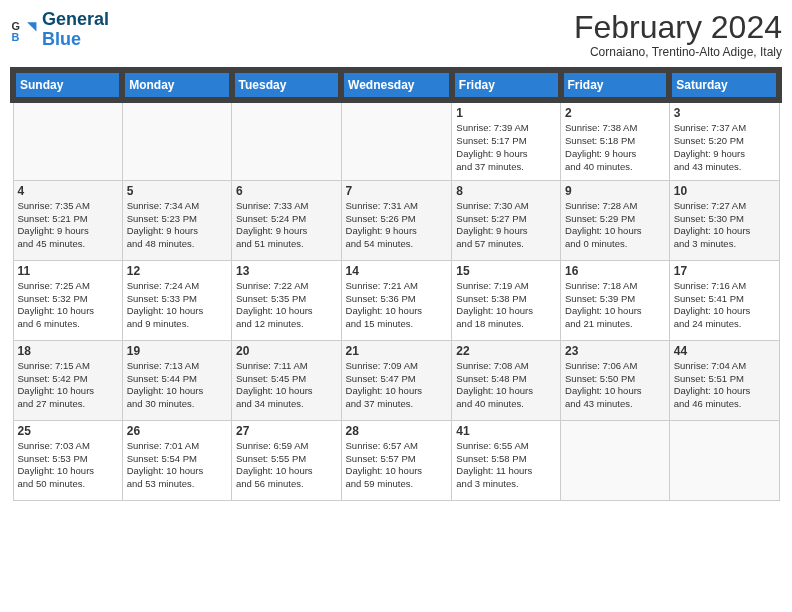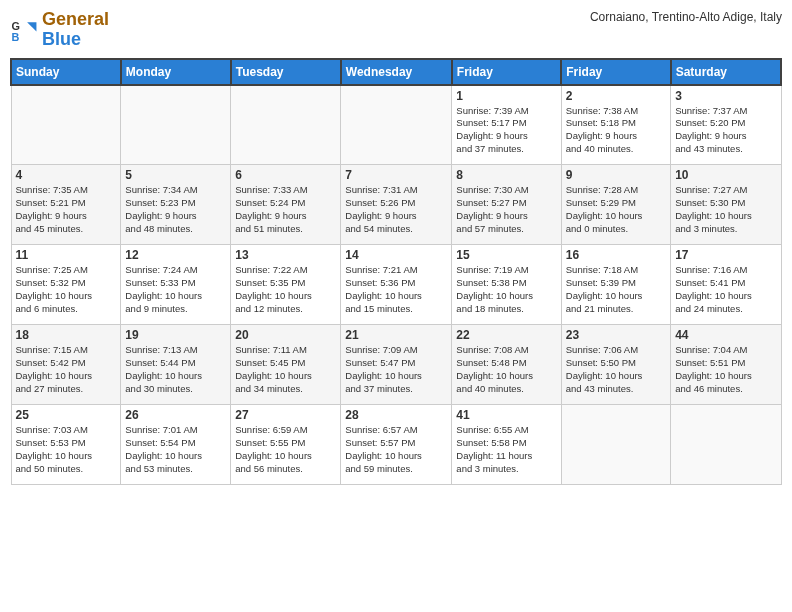--- a/index.html
+++ b/index.html
@@ -21,21 +21,21 @@
       align-items: center;
       gap: 4px;
     }
     .logo-text {
       font-size: 18px;
       font-weight: bold;
       color: #333;
       line-height: 1.1;
     }
     .logo-text span {
-      color: #a16207;
+      color: #0c4a6e;
     }
     .logo-icon {
       width: 28px;
       height: 28px;
     }
     .title-block {
       text-align: right;
     }
     .month-year {
       font-size: 32px;
@@ -52,21 +52,21 @@
       border-collapse: collapse;
       font-size: 10px;
     }
     thead tr th {
       background-color: #2a7fd4;
       color: #fff;
       padding: 5px 4px;
       text-align: left;
       font-size: 12px;
       font-weight: bold;
-      border: 2px solid #404040;
+      border: 6px solid #404040;
     }
     tbody tr td {
       border: 1px solid #ccc;
       vertical-align: top;
       padding: 3px 4px;
       height: 80px;
       width: 113px;
       background: #fff;
     }
     tbody tr:nth-child(even) td {
@@ -98,20 +98,21 @@
       <polygon points="22,8 34,8 34,20" fill="#2a7fd4"></polygon>
     </svg>
     <div>
       <div class="logo-text">
         <span>General</span><br>
         <span style="color:#2a7fd4">Blue</span>
       </div>
     </div>
   </div>
   <div class="title-block">
+    <div class="month-year">February 2024</div>
     <div class="location">Cornaiano, Trentino-Alto Adige, Italy</div>
   </div>
 </div>
 
 <table>
   <thead>
     <tr>
     <th>Sunday</th>
         <th>Monday</th>
         <th>Tuesday</th>

